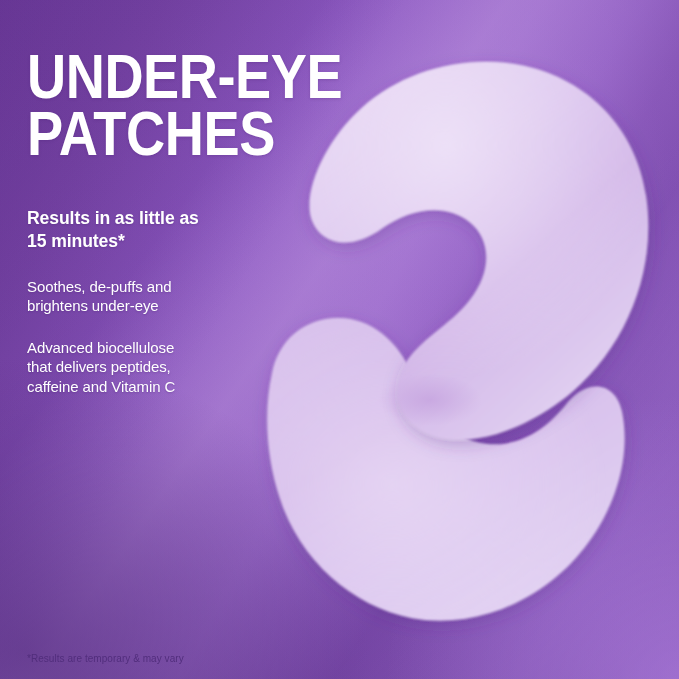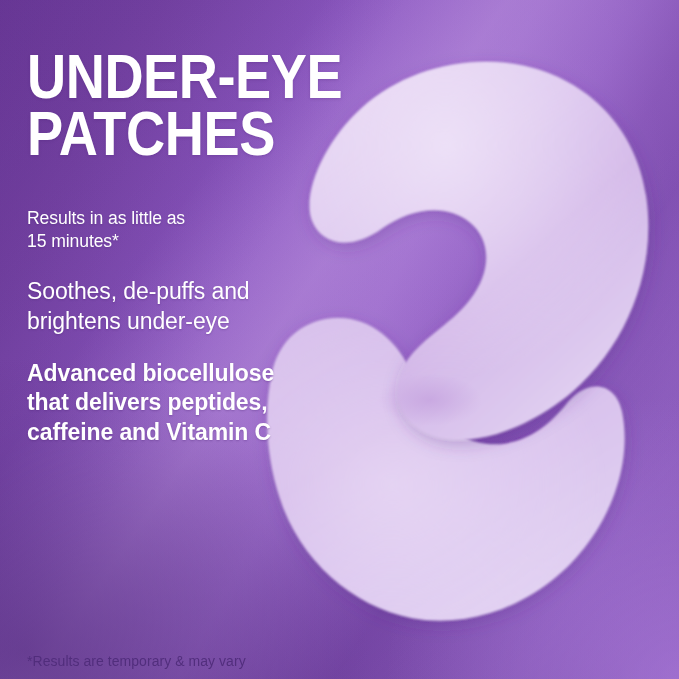--- a/index.html
+++ b/index.html
@@ -81,39 +81,39 @@
     text-shadow:0 1px 3px rgba(70,30,110,0.25);
   }
 
   .bullets{
     position:absolute;
     left:27px;top:207px;
     width:262px;
   }
   .bullet{
     color:#FFFFFF;
-    font-size:23px;
+    font-size:15px;
     line-height:1.30;
     letter-spacing:-0.1px;
     white-space:pre-line;
     text-shadow:0 1px 2px rgba(70,30,110,0.30);
     margin-bottom:22px;
   }
   .bullet.lead{
-    font-weight:400;
+    font-weight:700;
     font-size:17.6px;
     margin-bottom:24px;
   }
-  .bullet:last-child{margin-bottom:0;font-weight:bold;}
+  .bullet:last-child{margin-bottom:0;}
 
   .footnote{
     position:absolute;
     left:27px;top:653px;
     color:#4F2C7A;
-    font-size:14px;
+    font-size:10px;
     letter-spacing:0.05px;
     opacity:0.92;
   }
 </style>
 </head>
 <body>
 
 <div id="stage">
 
   <div class="bg bg-base"></div>

